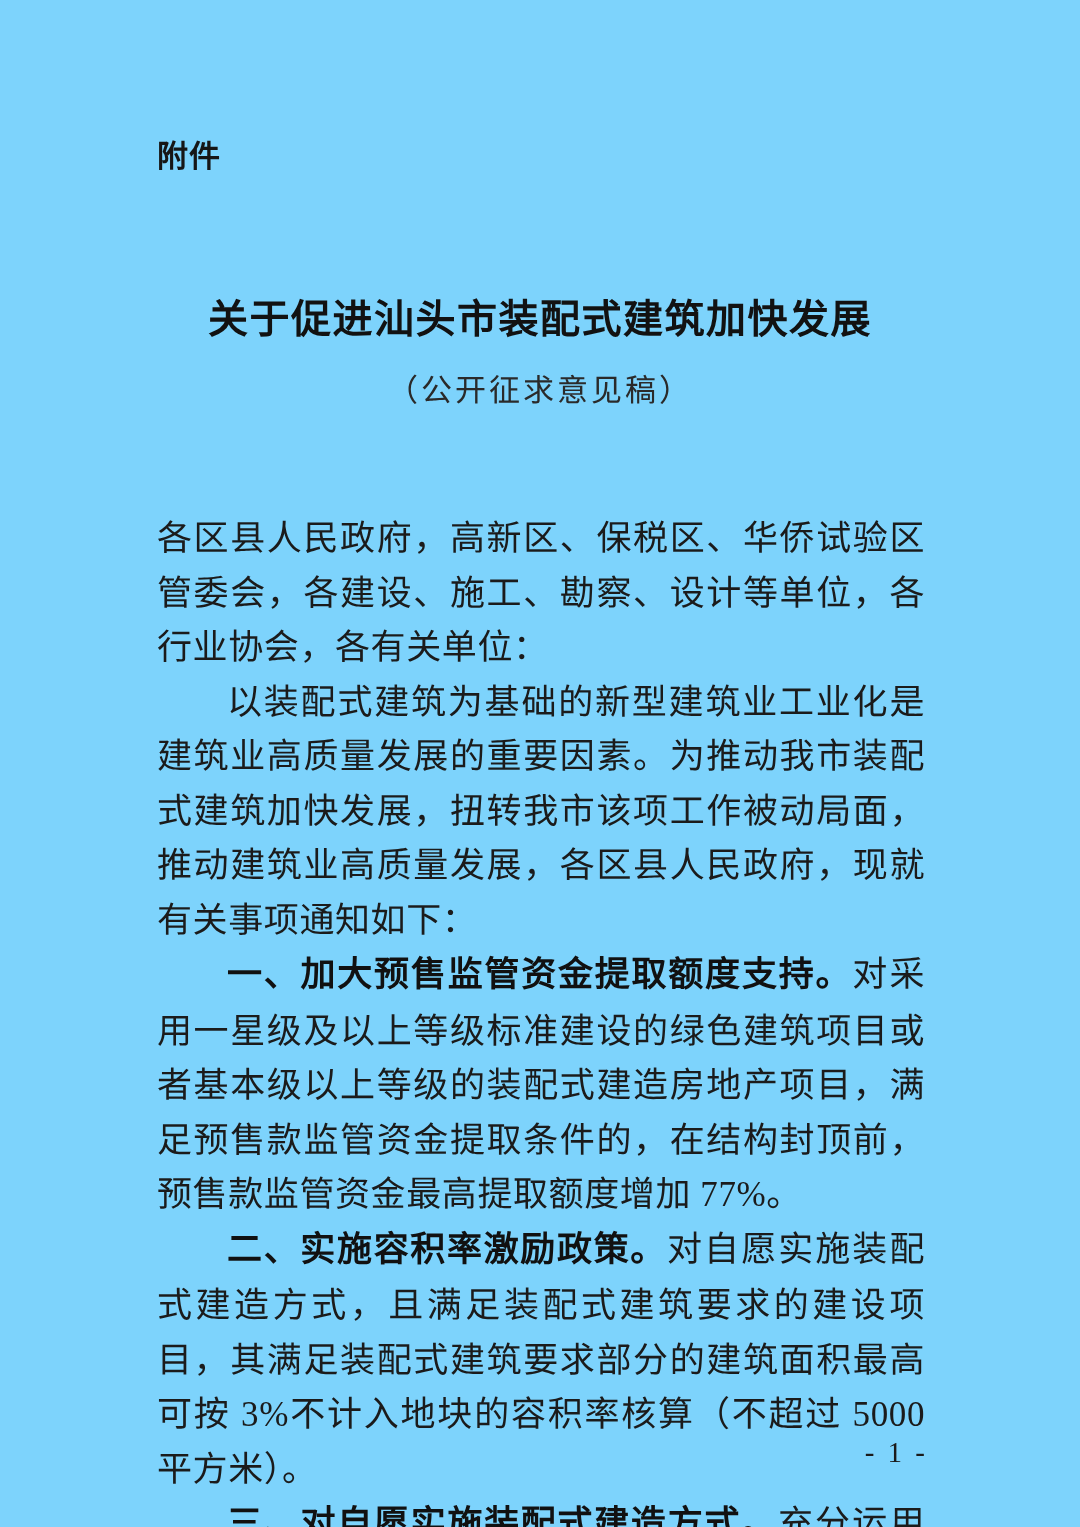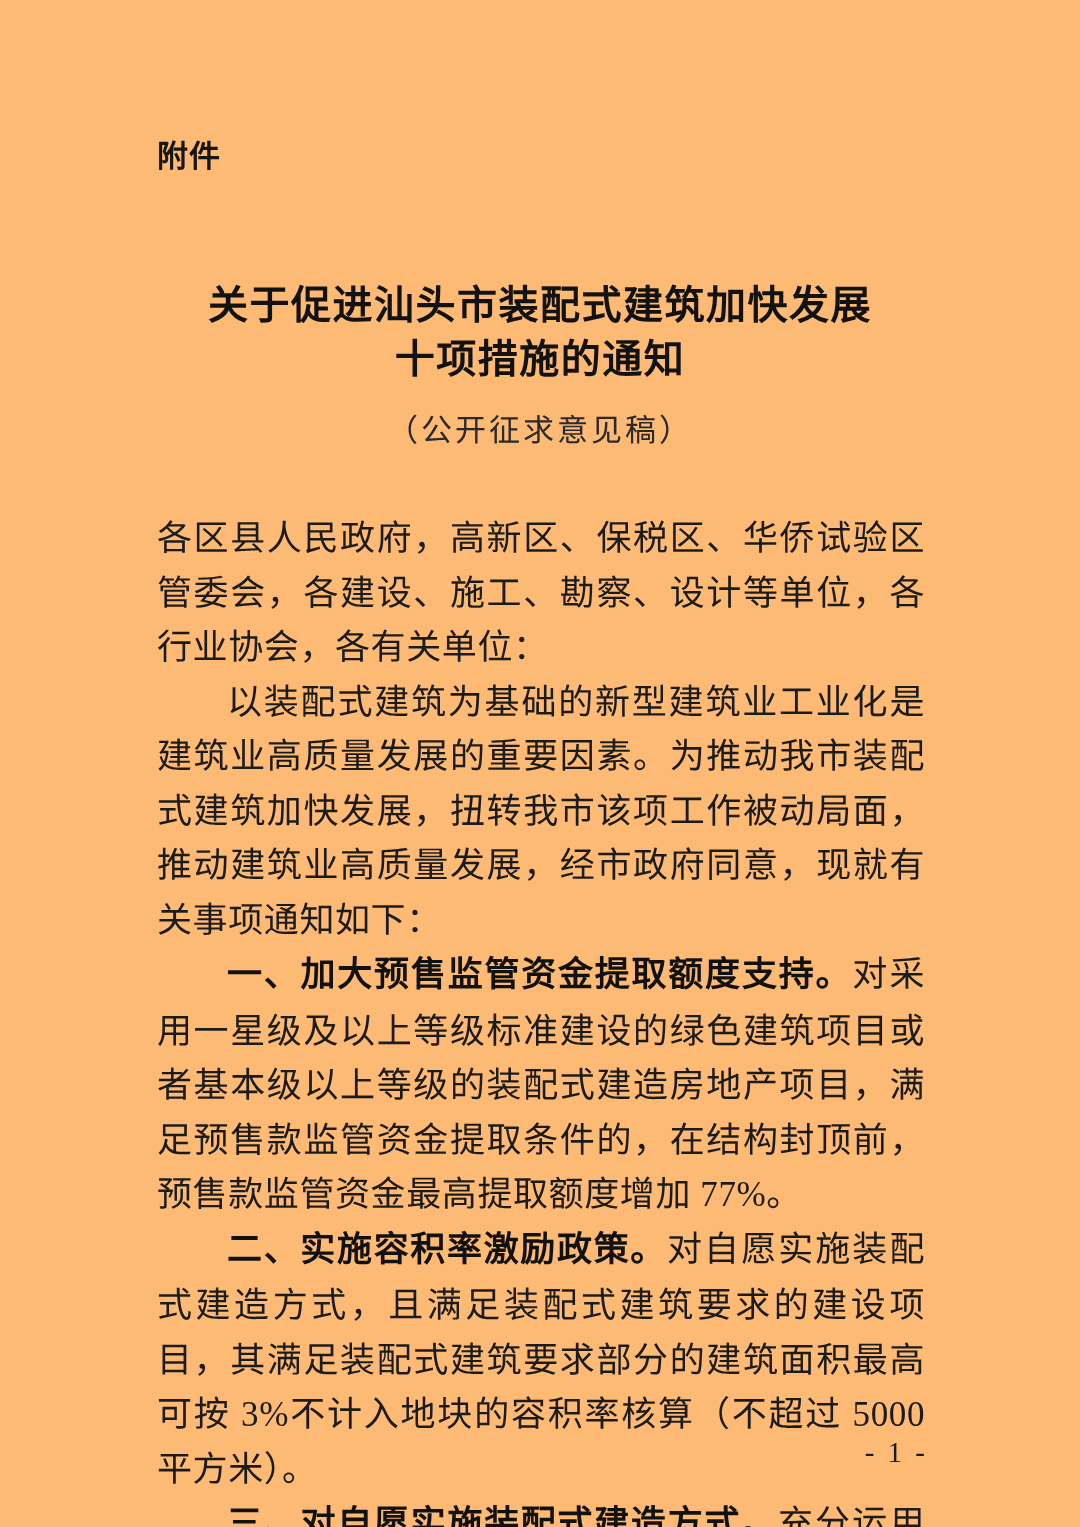--- a/index.html
+++ b/index.html
@@ -7,21 +7,21 @@
     margin: 0;
     padding: 0;
     background: #ffffff;
   }
 
   .page {
     position: relative;
     width: 1080px;
     height: 1527px;
     margin: 0 auto;
-    background: #fdba74;
+    background: #7dd3fc;
     overflow: hidden;
     box-sizing: border-box;
     font-family: "Liberation Serif", "DejaVu Serif", serif;
     color: #1a1a1a;
   }
 
   
   .attachment-label {
     position: absolute;
     left: 157px;
@@ -32,21 +32,21 @@
     letter-spacing: 1px;
     color: #161616;
     line-height: 1.2;
     white-space: nowrap;
   }
 
   
   .title-block {
     position: absolute;
     left: 140px;
-    top: 279px;
+    top: 293px;
     width: 800px;
     text-align: center;
   }
 
   .doc-title-line {
     font-family: "Liberation Serif", "DejaVu Serif", serif;
     font-weight: bold;
     font-size: 40px;
     line-height: 54px;
     letter-spacing: 1.5px;
@@ -110,29 +110,28 @@
 </style>
 </head>
 <body>
 
 <div class="page">
 
   <div class="attachment-label">附件</div>
 
   <div class="title-block">
     <div class="doc-title-line">关于促进汕头市装配式建筑加快发展</div>
-    <div class="doc-title-line">十项措施的通知</div>
     <div class="doc-subtitle">（公开征求意见稿）</div>
   </div>
 
   <div class="body-block">
 
     <p class="para">各区县人民政府，高新区、保税区、华侨试验区管委会，各建设、施工、勘察、设计等单位，各行业协会，各有关单位：</p>
 
-    <p class="para indent">以装配式建筑为基础的新型建筑业工业化是建筑业高质量发展的重要因素。为推动我市装配式建筑加快发展，扭转我市该项工作被动局面，推动建筑业高质量发展，经市政府同意，现就有关事项通知如下：</p>
+    <p class="para indent">以装配式建筑为基础的新型建筑业工业化是建筑业高质量发展的重要因素。为推动我市装配式建筑加快发展，扭转我市该项工作被动局面，推动建筑业高质量发展，各区县人民政府，现就有关事项通知如下：</p>
 
     <p class="para indent">
       <span class="run-bold">一、加大预售监管资金提取额度支持。</span><span>对采用一星级及以上等级标准建设的绿色建筑项目或者基本级以上等级的装配式建造房地产项目，满足预售款监管资金提取条件的，在结构封顶前，预售款监管资金最高提取额度增加 77%。</span>
     </p>
 
     <p class="para indent">
       <span class="run-bold">二、实施容积率激励政策。</span><span>对自愿实施装配式建造方式，且满足装配式建筑要求的建设项目，其满足装配式建筑要求部分的建筑面积最高可按 3%不计入地块的容积率核算（不超过 5000 平方米）。</span>
     </p>
 
     <p class="para indent">

